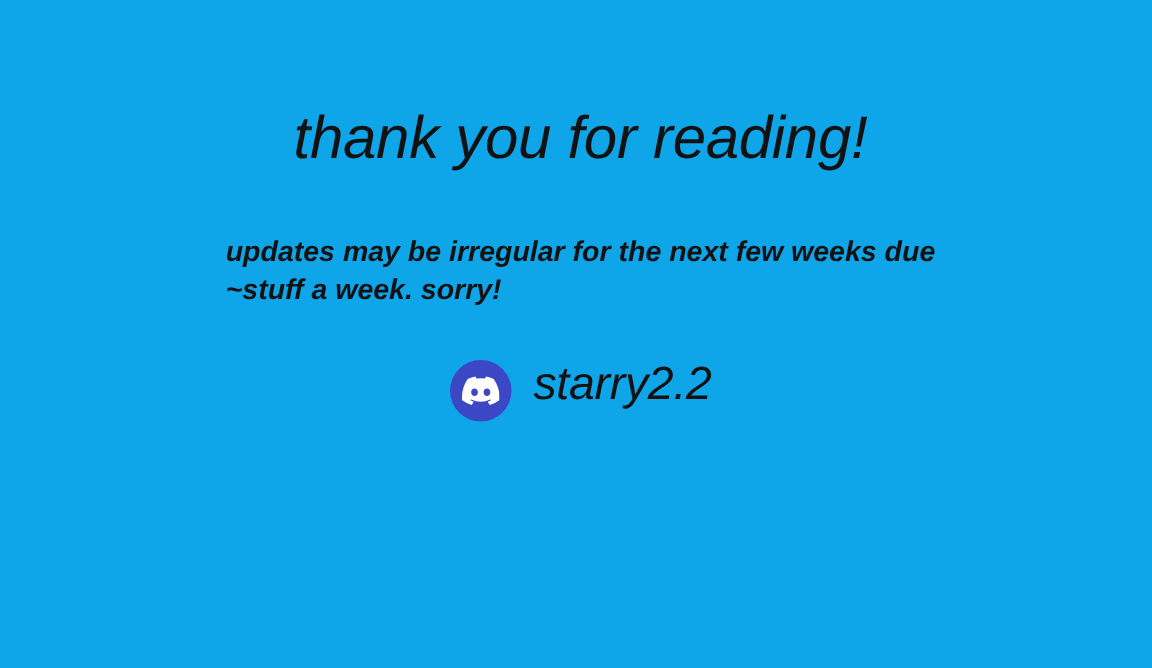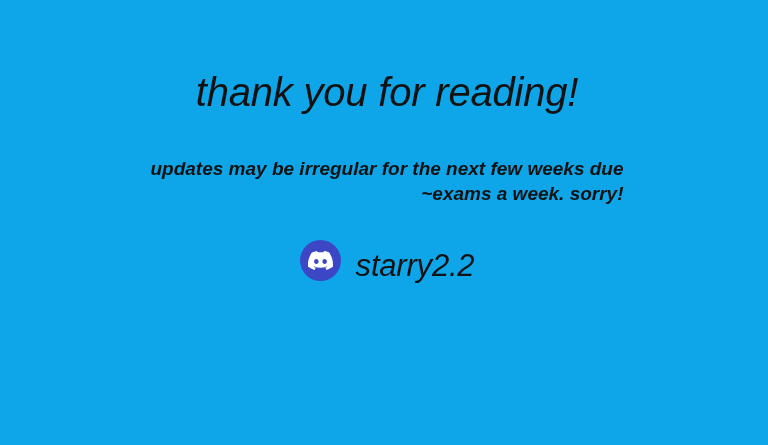--- a/index.html
+++ b/index.html
@@ -40,21 +40,21 @@
   }
 
   
   .note {
     margin-top: 44px;
     font-size: 19px;
     font-style: italic;
     font-weight: 700;
     line-height: 25px;
     color: #121212;
-    text-align: right;
+    text-align: left;
     white-space: nowrap;
     transform: translateX(3px);
   }
   .note-line {
     display: block;
   }
 
   
   .credits {
     margin-top: 33px;
@@ -66,21 +66,21 @@
     color: #121212;
     text-align: center;
     white-space: nowrap;
     transform: translateX(3px);
   }
 
   
   .handle-row {
     margin-top: 34px;
     display: flex;
-    align-items: flex-end;
+    align-items: flex-start;
     gap: 15px;
     transform: translateX(3px);
   }
   .discord-badge {
     width: 41px;
     height: 41px;
     border-radius: 50%;
     background: #3b47c4;
     display: flex;
     align-items: center;
@@ -104,21 +104,21 @@
 </style>
 </head>
 <body>
 
 <div id="endcard">
 
   <div class="title">thank you for reading!</div>
 
   <div class="note">
     <span class="note-line">updates may be irregular for the next few weeks due</span>
-    <span class="note-line">~exams a week. sorry!</span>
+    <span class="note-line">~stuff a week. sorry!</span>
   </div>
 
 
   <div class="handle-row">
     <span class="discord-badge">
       <svg viewBox="0 0 127.14 96.36" aria-hidden="true">
         <path fill="#ffffff" d="M107.7,8.07A105.15,105.15,0,0,0,81.47,0a72.06,72.06,0,0,0-3.36,6.83A97.68,97.68,0,0,0,49,6.83,72.37,72.37,0,0,0,45.64,0,105.89,105.89,0,0,0,19.39,8.09C2.79,32.65-1.71,56.6.54,80.21h0A105.73,105.73,0,0,0,32.71,96.36,77.7,77.7,0,0,0,39.6,85.25a68.42,68.42,0,0,1-10.85-5.18c.91-.66,1.8-1.34,2.66-2a75.57,75.57,0,0,0,64.32,0c.87.71,1.76,1.39,2.66,2a68.68,68.68,0,0,1-10.87,5.19,77,77,0,0,0,6.89,11.1A105.25,105.25,0,0,0,126.6,80.22h0C129.24,52.84,122.09,29.11,107.7,8.07ZM42.45,65.69C36.18,65.69,31,60,31,53s5-12.74,11.43-12.74S54,46,53.89,53,48.84,65.69,42.45,65.69Zm42.24,0C78.41,65.69,73.25,60,73.25,53s5-12.74,11.44-12.74S96.23,46,96.12,53,91.08,65.69,84.69,65.69Z"></path>
       </svg>
     </span>
     <span class="handle-text">starry2.2</span>

